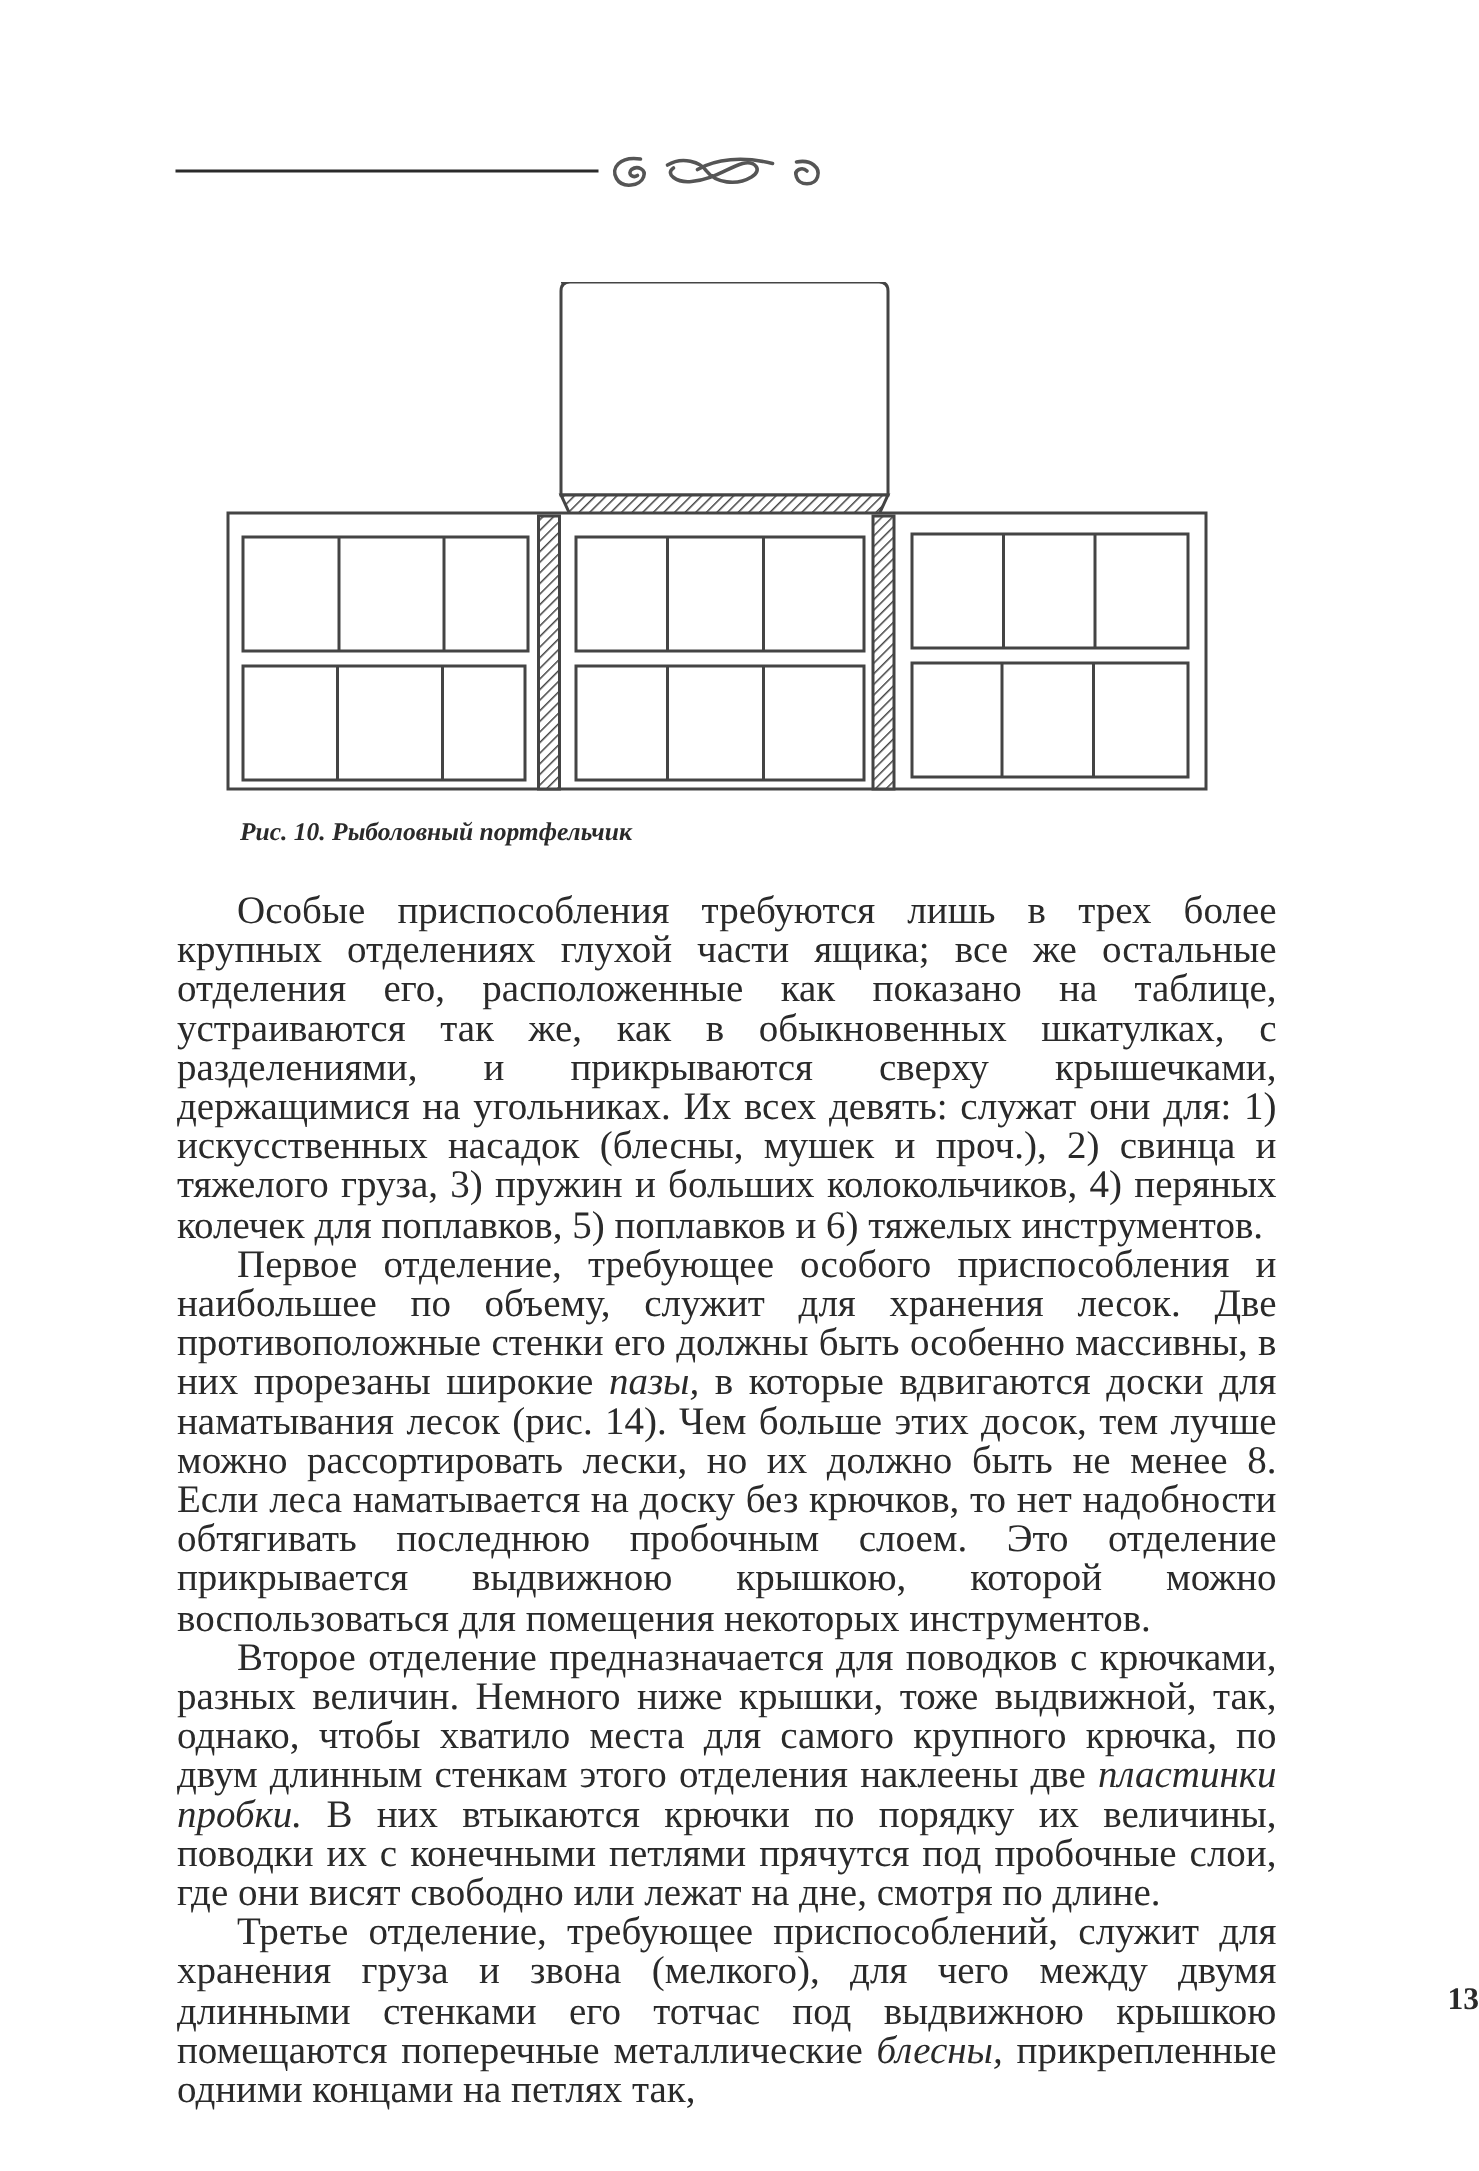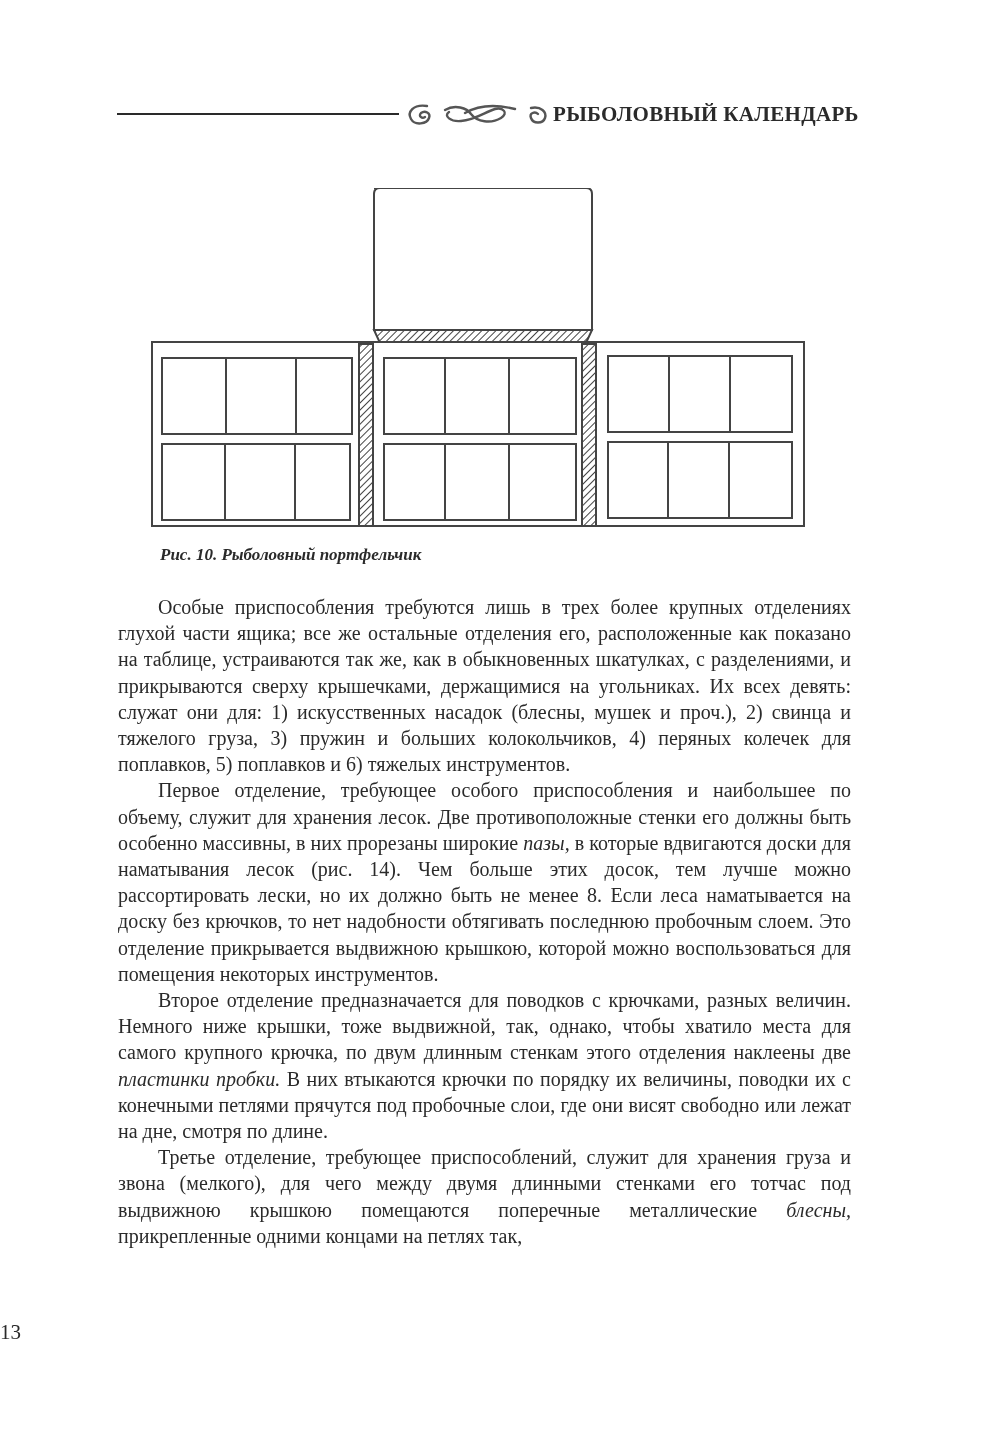--- a/index.html
+++ b/index.html
@@ -3,38 +3,37 @@
   <meta charset="utf-8">
   <style>
     html, body { margin: 0; padding: 0; background: #ffffff; }
     body { width: 986px; height: 1447px; position: relative; overflow: hidden; color: #2a2a2a; }
     .header { position: absolute; left: 117px; top: 96px; width: 740px; height: 36px; }
     .header-rule { position: absolute; left: 0; top: 17px; width: 282px; height: 2px; background: #2a2a2a; }
     .header-ornament { position: absolute; left: 288px; top: 4px; width: 150px; height: 28px; }
     .header-title { position: absolute; left: 436px; top: 6px; font-family: "Liberation Serif", serif; font-weight: bold; font-size: 21px; letter-spacing: 0.3px; color: #2a2a2a; white-space: nowrap; }
     .figure { position: absolute; left: 150px; top: 188px; width: 660px; height: 340px; }
     .caption { position: absolute; left: 160px; top: 545px; font-family: "Liberation Serif", serif; font-style: italic; font-weight: bold; font-size: 17px; color: #2a2a2a; }
-    .body-text { position: absolute; left: 118px; top: 594px; width: 733px; font-family: "Liberation Serif", serif; font-size: 20px; line-height: 26.2px; text-align: justify; hyphens: manual; color: #2a2a2a; }
+    .body-text { position: absolute; left: 118px; top: 594px; width: 733px; font-family: "Liberation Serif", serif; font-size: 26px; line-height: 26.2px; text-align: justify; hyphens: manual; color: #2a2a2a; }
     .body-text p { margin: 0; text-indent: 40px; }
-    .page-number { position: absolute; left: 0; width: 986px; top: 1320px; text-align: left; font-family: "Liberation Serif", serif; font-size: 21px; color: #2a2a2a; }
+    .page-number { position: absolute; left: 0; width: 986px; top: 1320px; text-align: right; font-family: "Liberation Serif", serif; font-size: 21px; color: #2a2a2a; font-weight: bold; }
   </style>
 </head>
 <body>
 
 <div class="header">
   <div class="header-rule"></div>
   <svg class="header-ornament" viewBox="0 0 150 28">
     <g fill="none" stroke="#555" stroke-width="2.4" stroke-linecap="round">
       <path d="M22 6 C8 4 2 12 6 19 C10 26 22 24 24 18 C26 13 20 10 16 13 C13 16 17 19 20 17"></path>
       <path d="M40 10 C50 4 62 8 66 14 C72 22 86 24 96 18 C104 13 98 7 90 9 C80 12 70 20 56 21 C46 22 38 16 44 12"></path>
       <path d="M60 13 C72 6 90 4 110 9"></path>
       <path d="M126 8 C136 6 142 12 140 18 C138 24 128 24 126 18 C124 13 130 11 133 14"></path>
     </g>
   </svg>
-  <div class="header-title">РЫБОЛОВНЫЙ КАЛЕНДАРЬ</div>
 </div>
 
 <svg class="figure" viewBox="0 0 660 340">
   <defs>
     <pattern id="hatch" patternUnits="userSpaceOnUse" width="5" height="5" patternTransform="rotate(45)">
       <rect width="5" height="5" fill="#fff"></rect>
       <line x1="0" y1="0" x2="0" y2="5" stroke="#444" stroke-width="2"></line>
     </pattern>
   </defs>
   <g fill="none" stroke="#444" stroke-width="2">

